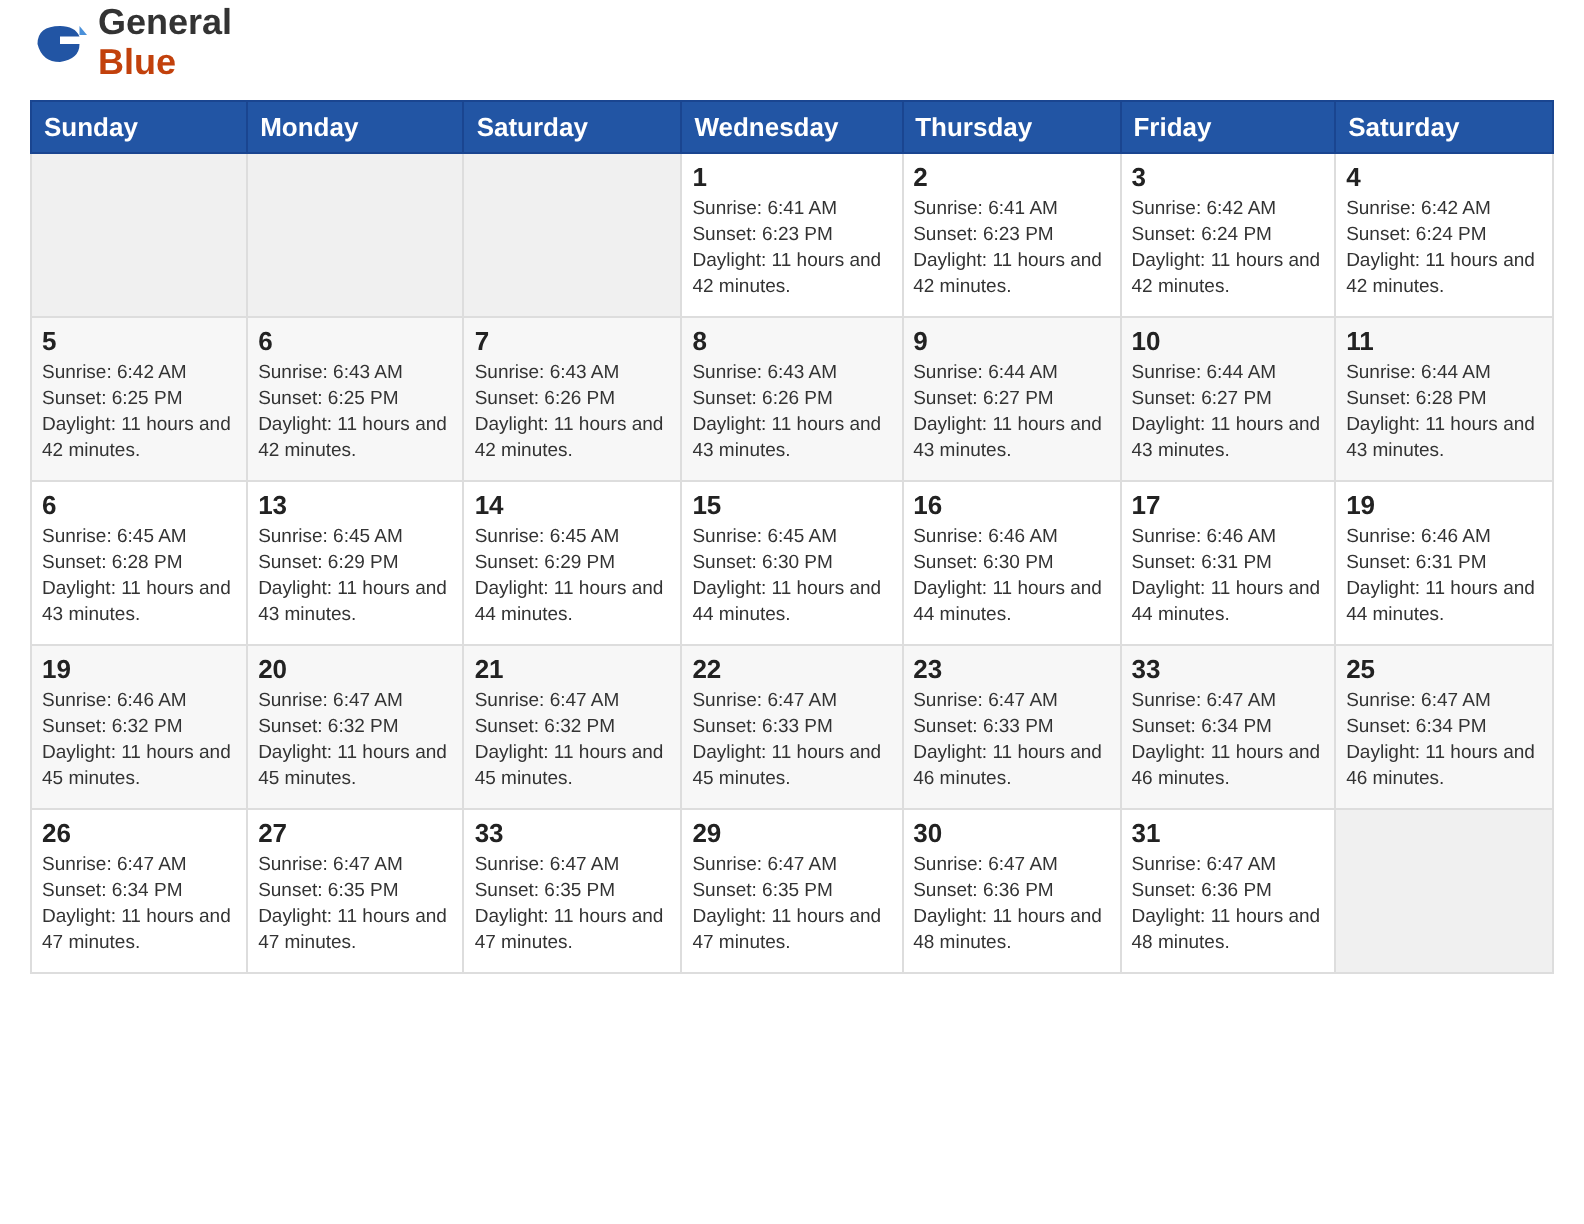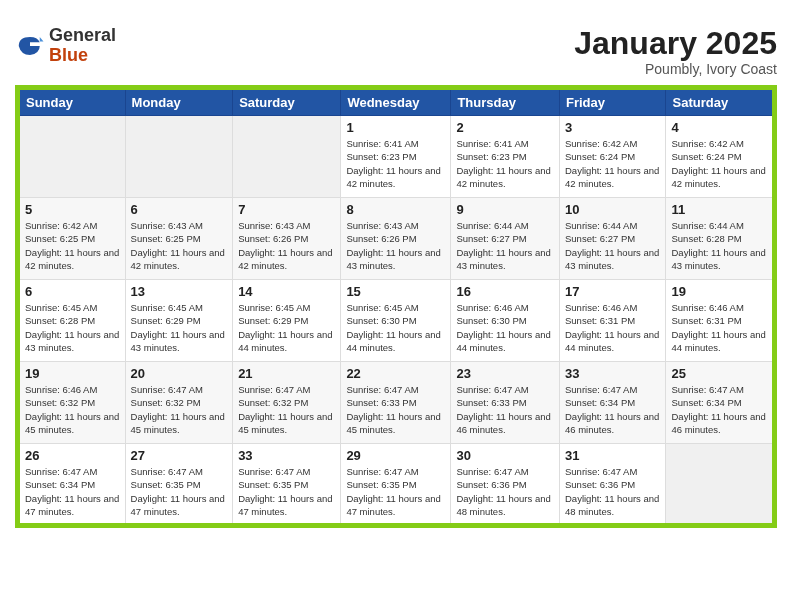--- a/index.html
+++ b/index.html
@@ -6,21 +6,21 @@
     body {
       font-family: Arial, sans-serif;
       background: #fff;
       width: 792px;
       height: 612px;
       overflow: hidden;
     }
     .page {
       width: 792px;
       height: 612px;
-      padding: 26px 15px;
+      padding: 2px 15px;
       background: #fff;
     }
     .header {
       display: flex;
       justify-content: space-between;
       align-items: flex-start;
       margin-bottom: 8px;
     }
     .logo {
       display: flex;
@@ -47,21 +47,21 @@
       color: #222;
       line-height: 1.1;
     }
     .subtitle {
       font-size: 14px;
       color: #555;
     }
     .calendar {
       width: 100%;
       border-collapse: collapse;
-      border: 5px solid #84cc16;
+      border: 1px solid #84cc16;
     }
     .calendar th {
       background: #2255a4;
       color: #fff;
       text-align: left;
       padding: 5px 6px;
       font-size: 13px;
       font-weight: bold;
       border: 1px solid #1a4590;
     }
@@ -101,24 +101,20 @@
   <div class="header">
     <div class="logo">
       <svg class="logo-icon" viewBox="0 0 40 40" xmlns="http://www.w3.org/2000/svg">
         <path d="M5 20 Q5 8 20 8 Q30 8 33 15 L20 15 L20 20 L33 20 Q33 30 20 32 Q8 32 5 20Z" fill="#2255a4"></path>
         <path d="M33 8 L38 14 L33 14Z" fill="#4a90d9"></path>
       </svg>
       <div class="logo-text">
         <span class="general">General</span><br>
         <span class="blue">Blue</span>
       </div>
-    </div>
-    <div class="title-area">
-      <div class="month-title">January 2025</div>
-      <div class="subtitle">Poumbly, Ivory Coast</div>
     </div>
   </div>
 
   <table class="calendar">
     <thead>
       <tr>
         <th>Sunday</th>
         <th>Monday</th>
         <th>Saturday</th>
         <th>Wednesday</th>

